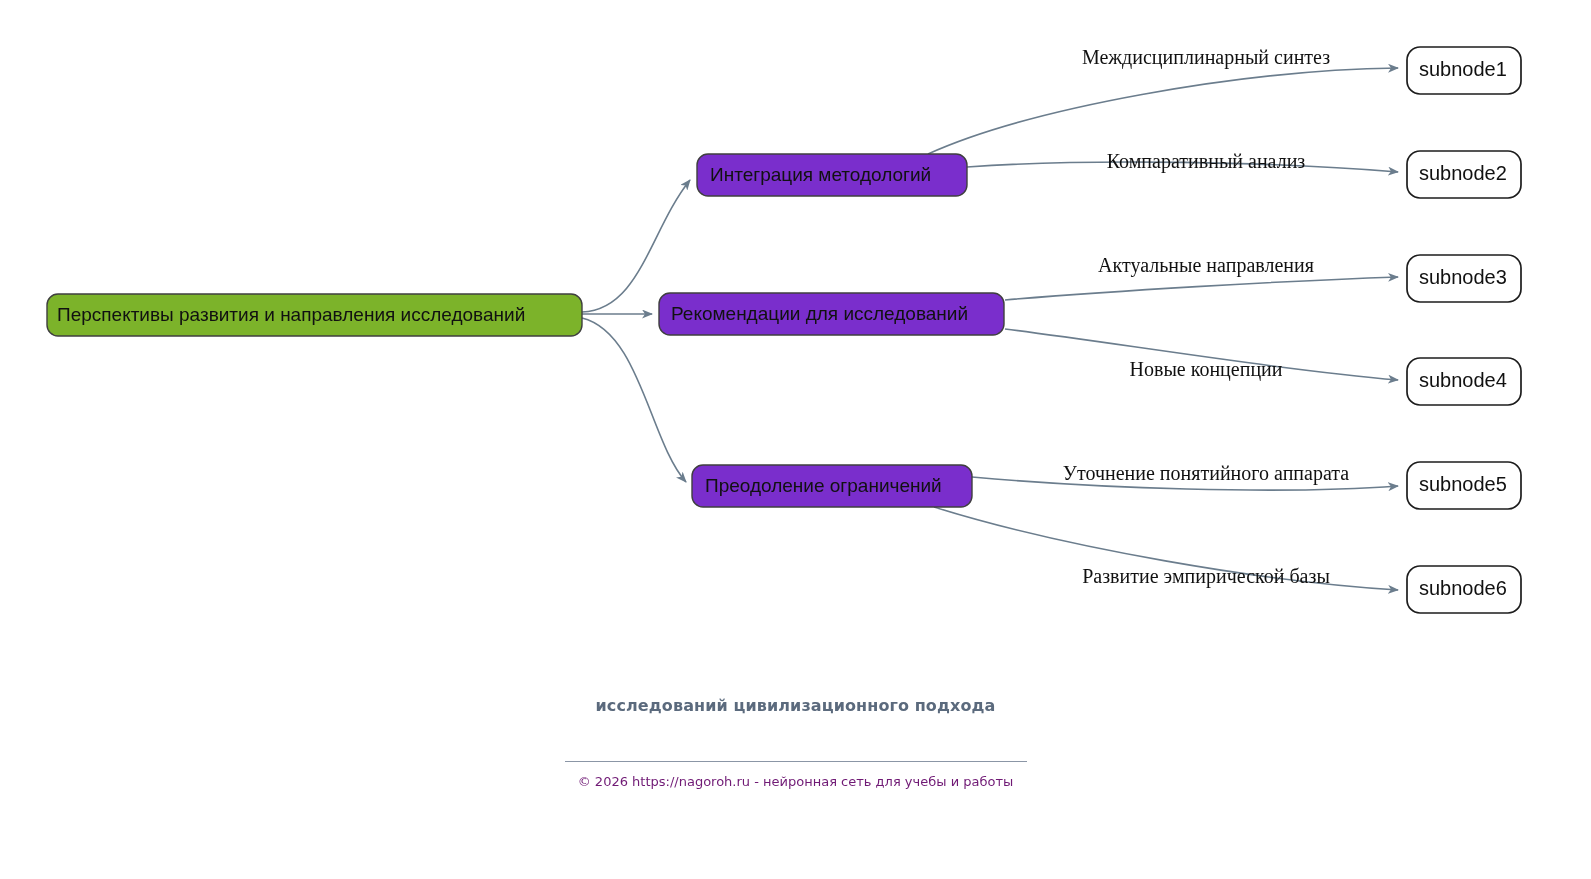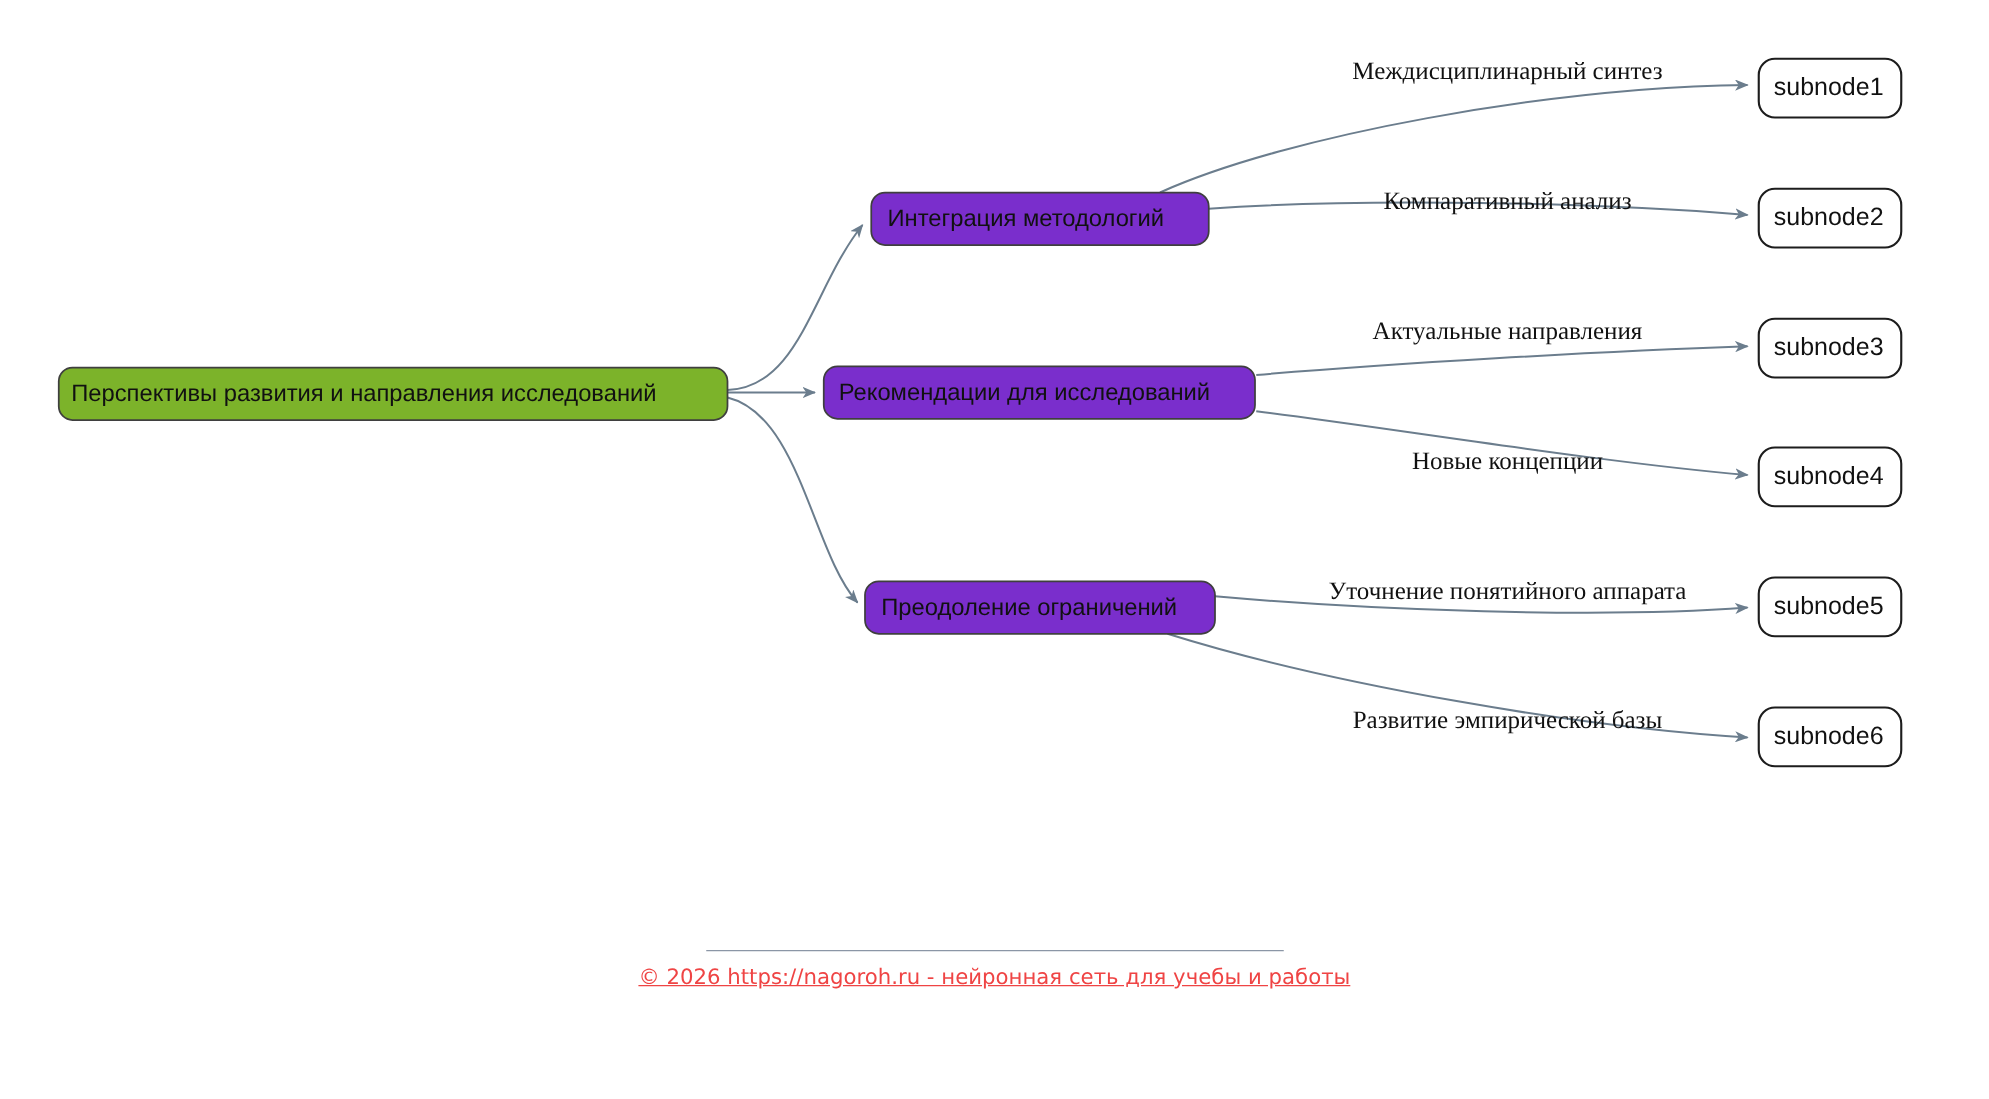--- a/index.html
+++ b/index.html
@@ -86,24 +86,23 @@
   }
   #footer-divider .rule {
     display: inline-block;
     width: 462px;
     height: 1px;
     background: #8b96a6;
   }
   #footer-copyright {
     top: 770px;
     font-family: "DejaVu Sans", sans-serif;
-    font-size: 17px;
-    color: #ef4444;
+    font-size: 13px;
+    color: #701a75;
     line-height: 24px;
-    text-decoration: underline;
   }
 </style>
 </head>
 <body>
 
 <div id="diagram-root">
 
   <svg id="mindmap-svg" viewBox="0 0 1591 879">
     <defs>
       <marker id="arrowhead" markerWidth="11" markerHeight="9" refX="10" refY="4.5" orient="auto" markerUnits="userSpaceOnUse">
@@ -180,20 +179,21 @@
       <text class="node-label-leaf" x="1419" y="486">subnode5</text>
     </g>
 
     <g>
       <rect class="node-shape-leaf" x="1407" y="566" width="114" height="47" rx="13" ry="13"></rect>
       <text class="node-label-leaf" x="1419" y="590">subnode6</text>
     </g>
   </svg>
 
   <div class="footer-block" id="footer-title">
+    <div>исследований цивилизационного подхода</div>
   </div>
 
   <div class="footer-block" id="footer-divider">
     <span class="rule"></span>
   </div>
 
   <div class="footer-block" id="footer-copyright">© 2026 https://nagoroh.ru - нейронная сеть для учебы и работы</div>
 
 </div>
 

